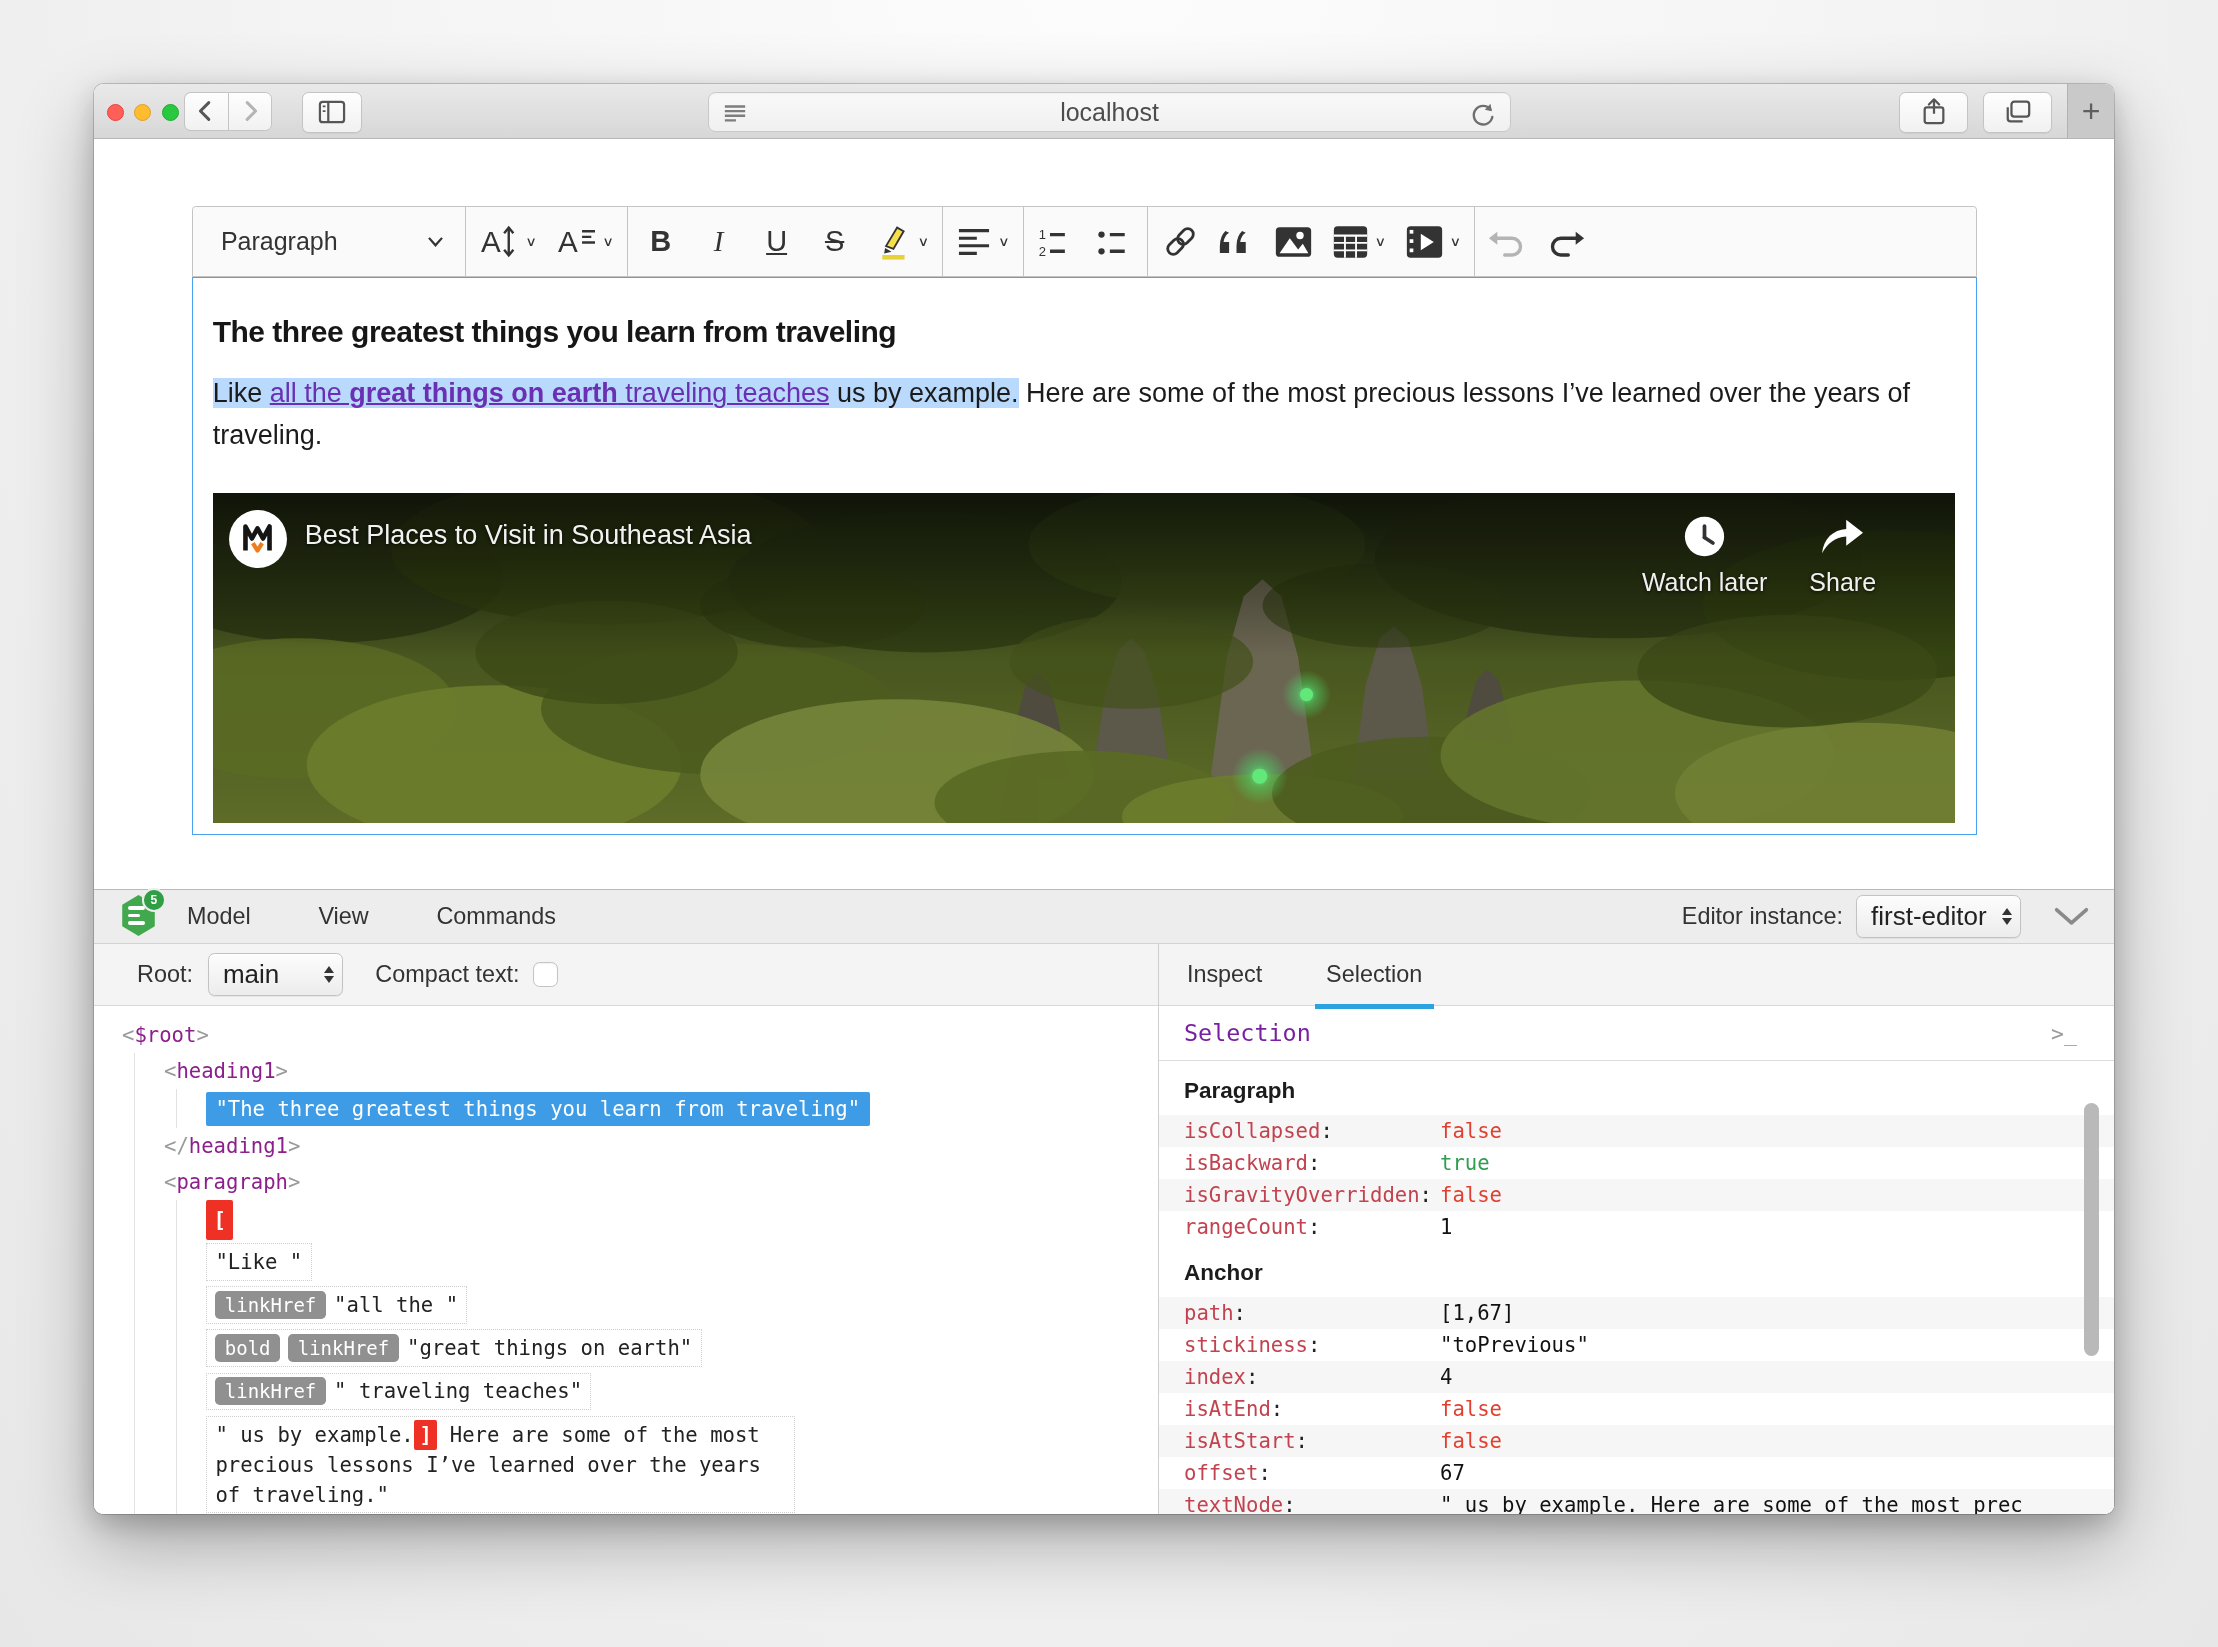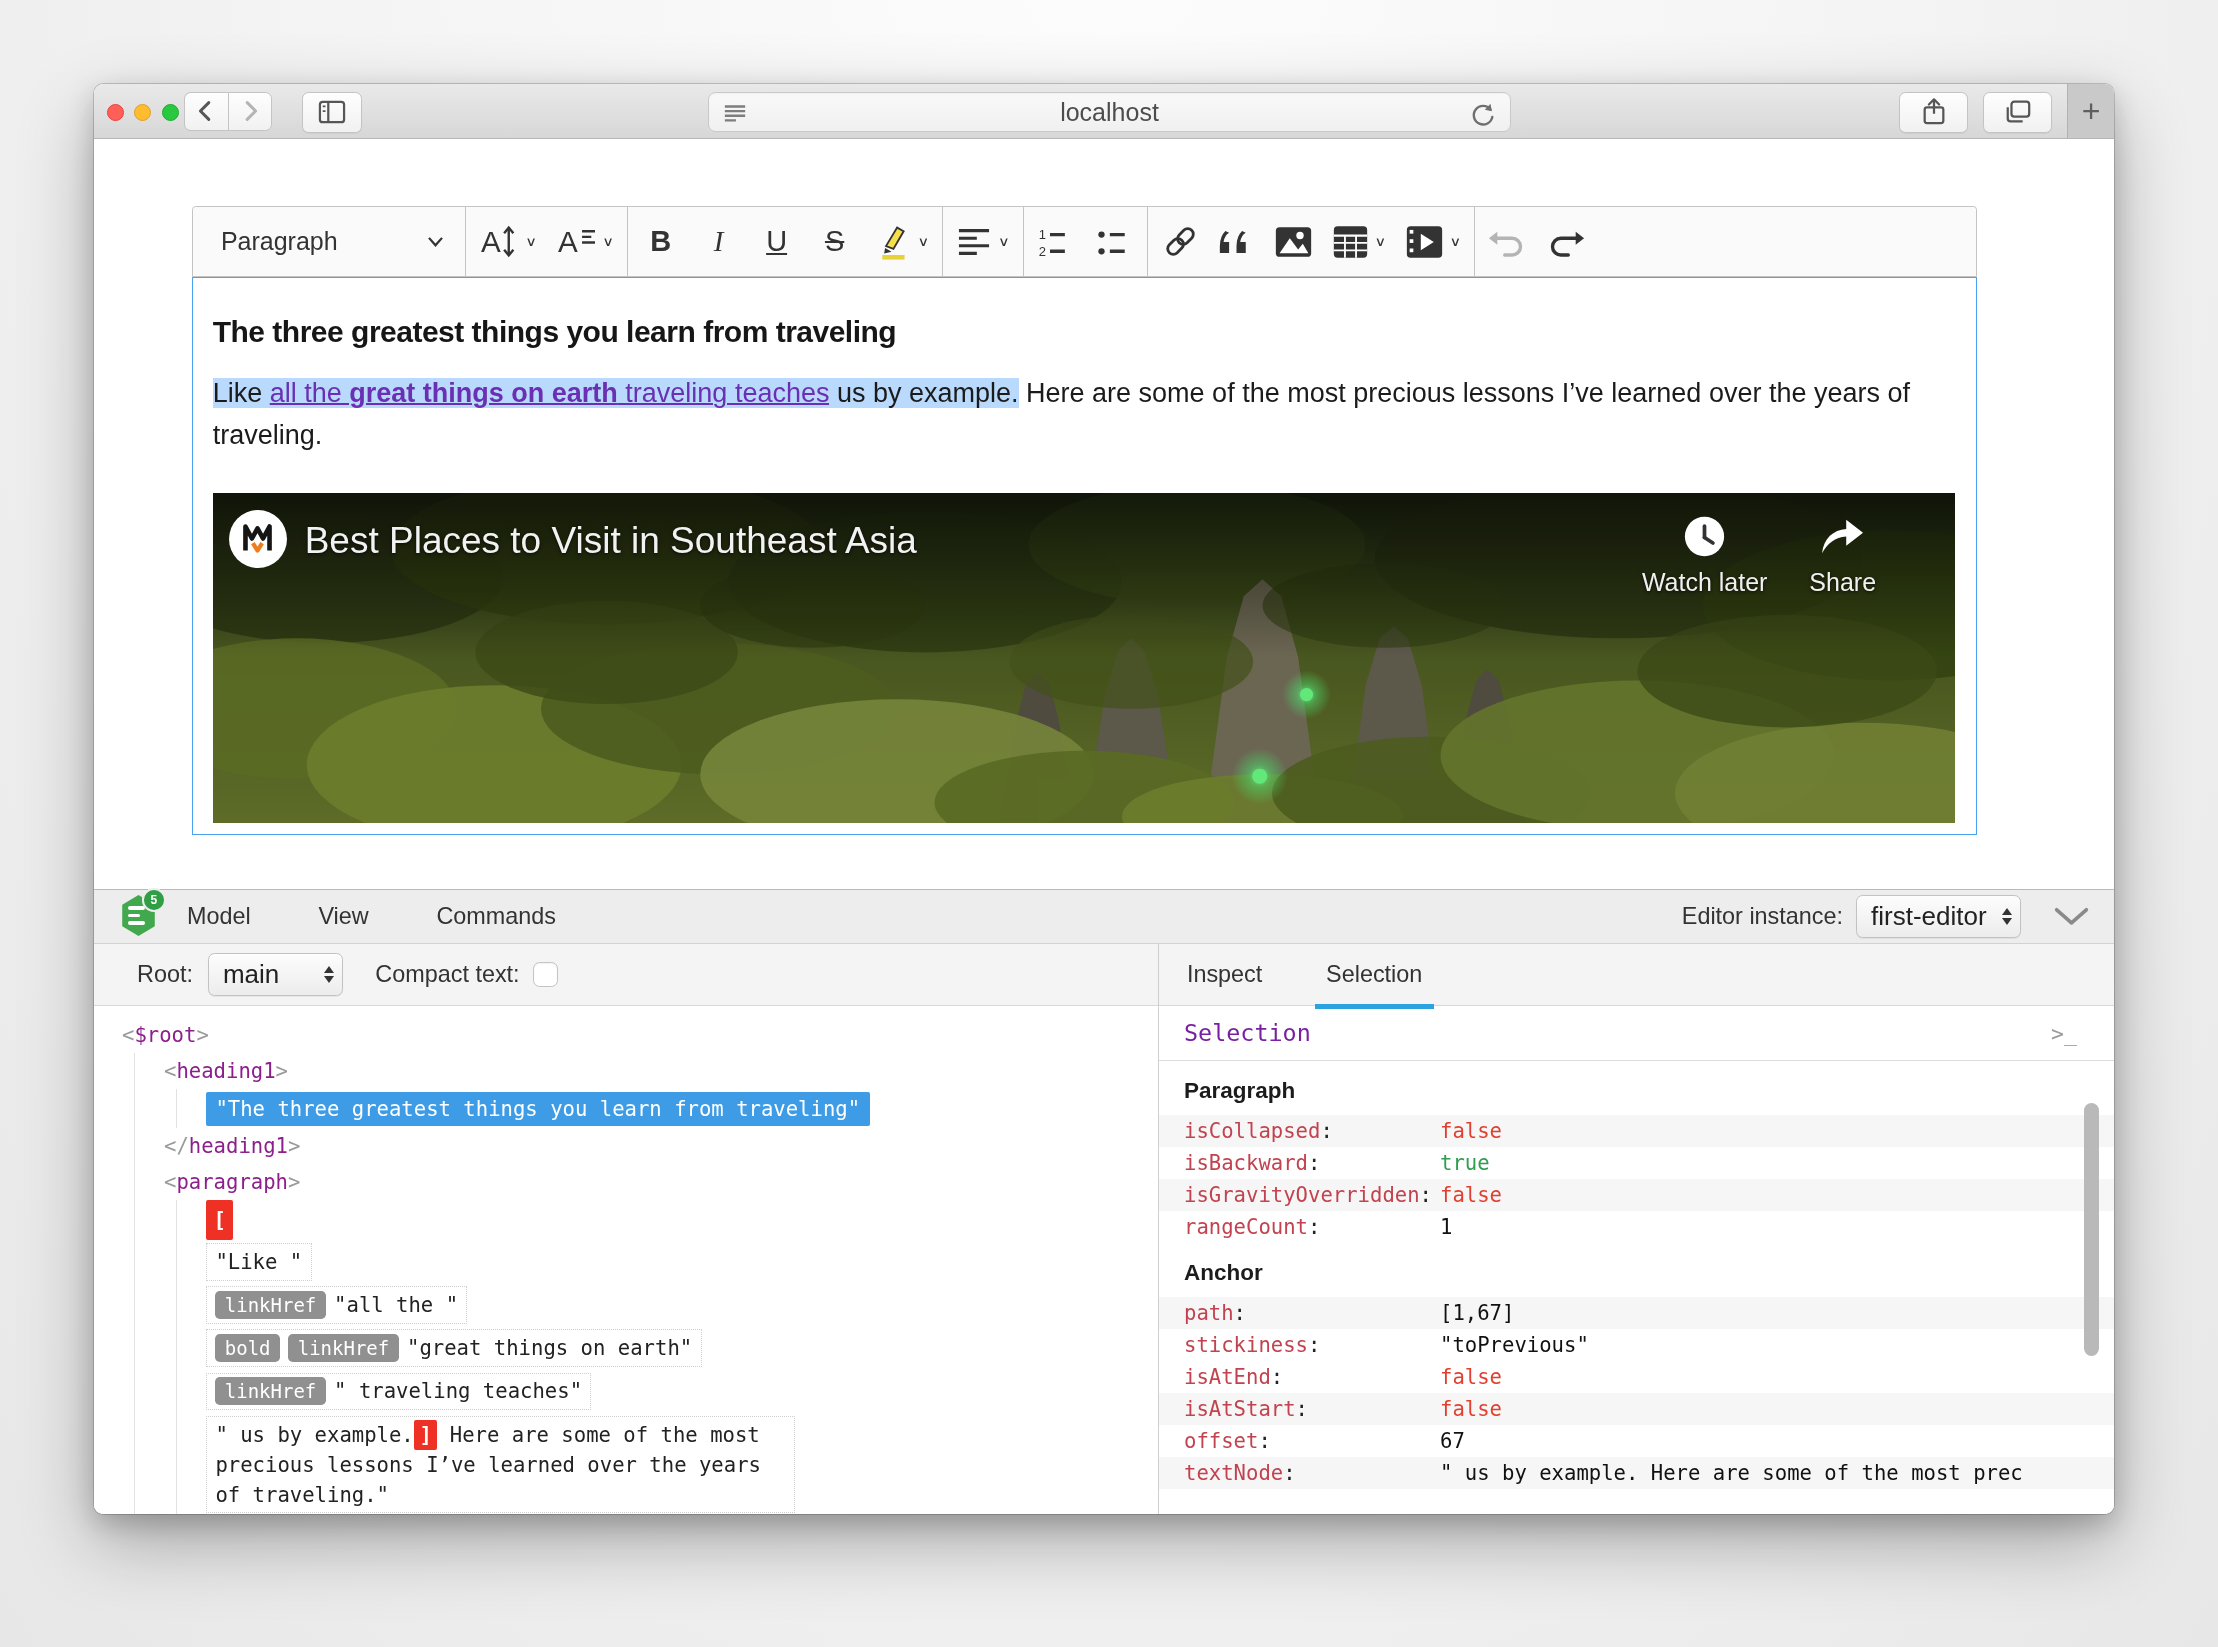--- a/index.html
+++ b/index.html
@@ -82,21 +82,21 @@
   .seltxt{background:#b9d9fd;}
   .lnk{color:#6a2fb3;text-decoration:underline;text-decoration-thickness:1.9px;cursor:pointer;}
   .lnk.b{font-weight:bold;}
   
   .video{position:relative;margin-top:37px;width:1742px;height:330px;overflow:hidden;background:#2c3713;}
   .video svg.art{position:absolute;left:0;top:0;}
   .yt-avatar{
     position:absolute;left:16px;top:17px;width:58px;height:58px;border-radius:50%;background:#fff;
     display:flex;align-items:center;justify-content:center;
   }
-  .yt-title{position:absolute;left:92px;top:27px;font-size:37px;color:#f2f2f2;text-shadow:0 0.9px 3.7px rgba(0,0,0,.7);font-weight:400;}
+  .yt-title{position:absolute;left:92px;top:27px;font-size:27px;color:#f2f2f2;text-shadow:0 0.9px 3.7px rgba(0,0,0,.7);font-weight:400;}
   .yt-action{position:absolute;top:20.6px;width:150px;text-align:center;color:#f0f0f0;text-shadow:0 0.9px 3.7px rgba(0,0,0,.8);}
   .yt-action .ic{height:47px;display:flex;align-items:center;justify-content:center;}
   .yt-action .lab{font-size:25px;margin-top:7.5px;}
   .yt-wl{left:1417px;}
   .yt-sh{left:1555px;}
   
   .inspector{position:absolute;left:0;top:750px;width:2020px;height:679px;background:#fff;border-top:0.9px solid #b9b9b9;}
   .insp-header{
     position:absolute;left:0;top:0;right:0;height:53px;background:#ededed;border-bottom:0.9px solid #d2d2d2;
     display:flex;align-items:center;
@@ -554,20 +554,24 @@
                 </div>
                 <div class="sec-h">Anchor</div>
                 <div class="prow odd">
                   <span class="kcell"><span class="pkey">path</span><span class="pcolon">:</span></span>
                   <span class="pval v-plain">[1,67]</span>
                 </div>
                 <div class="prow">
                   <span class="kcell"><span class="pkey">stickiness</span><span class="pcolon">:</span></span>
                   <span class="pval v-plain">"toPrevious"</span>
                 </div>
+                <div class="prow odd">
+                  <span class="kcell"><span class="pkey">index</span><span class="pcolon">:</span></span>
+                  <span class="pval v-plain">4</span>
+                </div>
                 <div class="prow">
                   <span class="kcell"><span class="pkey">isAtEnd</span><span class="pcolon">:</span></span>
                   <span class="pval v-false">false</span>
                 </div>
                 <div class="prow odd">
                   <span class="kcell"><span class="pkey">isAtStart</span><span class="pcolon">:</span></span>
                   <span class="pval v-false">false</span>
                 </div>
                 <div class="prow">
                   <span class="kcell"><span class="pkey">offset</span><span class="pcolon">:</span></span>

